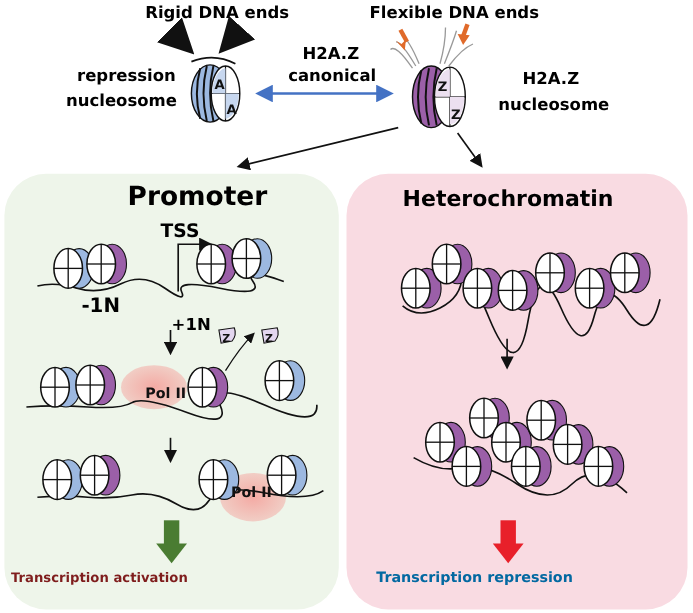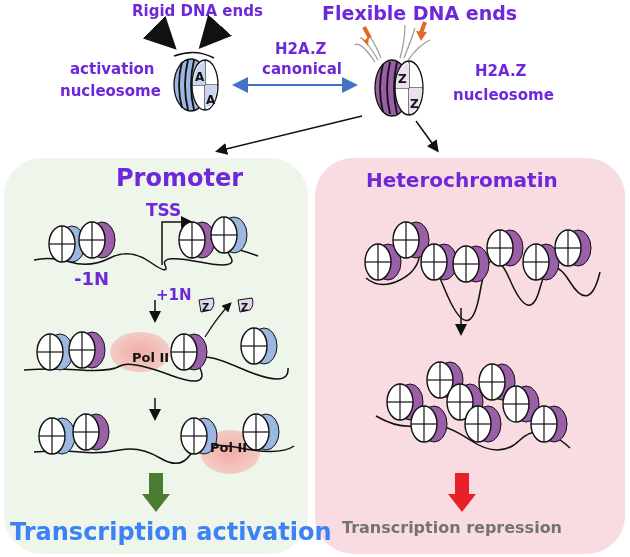--- a/index.html
+++ b/index.html
@@ -1,46 +1,46 @@
 <!DOCTYPE html>
 <html><head>
 <meta charset="utf-8">
 <style>
   html, body { margin: 0; padding: 0; background: #ffffff; }
   body { width: 630px; height: 557px; position: relative; overflow: hidden;
          font-family: "DejaVu Sans", "Liberation Sans", sans-serif; }
-  .lbl { position: absolute; font-weight: bold; color: #6d28d9; white-space: nowrap; text-align: center; }
+  .lbl { position: absolute; font-weight: bold; color: #000000; white-space: nowrap; text-align: center; }
   .panel { position: absolute; border-radius: 38px; }
   #panel-left { left: 4px; top: 158px; width: 304px; height: 396px; background: #eef5ea; }
   #panel-right { left: 315px; top: 158px; width: 310px; height: 396px; background: #f9dbe2; }
   svg.overlay { position: absolute; left: 0; top: 0; }
 </style>
 </head>
 <body>
 
 <div class="panel" id="panel-left"></div>
 <div class="panel" id="panel-right"></div>
 
 <div class="lbl" style="left:132px;top:2px;font-size:15px;">Rigid DNA ends</div>
-<div class="lbl" style="left:322px;top:2px;font-size:19px;text-align:right;">Flexible DNA ends</div>
-<div class="lbl" style="left:70px;top:60px;font-size:15px;">activation</div>
+<div class="lbl" style="left:336px;top:2px;font-size:15px;text-align:right;">Flexible DNA ends</div>
+<div class="lbl" style="left:70px;top:60px;font-size:15px;">repression</div>
 <div class="lbl" style="left:60px;top:82px;font-size:15px;">nucleosome</div>
 <div class="lbl" style="left:275px;top:40px;font-size:15px;">H2A.Z</div>
 <div class="lbl" style="left:262px;top:60px;font-size:15px;">canonical</div>
 <div class="lbl" style="left:475px;top:62px;font-size:15px;">H2A.Z</div>
 <div class="lbl" style="left:453px;top:86px;font-size:15px;">nucleosome</div>
 
 <div class="lbl" style="left:116px;top:164px;font-size:24px;">Promoter</div>
 <div class="lbl" style="left:146px;top:200px;font-size:17px;">TSS</div>
 <div class="lbl" style="left:74px;top:268px;font-size:18px;">-1N</div>
 <div class="lbl" style="left:156px;top:286px;font-size:15px;">+1N</div>
-<div class="lbl" style="left:10px;top:518px;font-size:24px;color:#3b82f6;">Transcription activation</div>
+<div class="lbl" style="left:10px;top:518px;font-size:12px;color:#7f1d1d;">Transcription activation</div>
 
 <div class="lbl" style="left:366px;top:168px;font-size:20px;">Heterochromatin</div>
-<div class="lbl" style="left:342px;top:518px;font-size:16px;color:#737373;">Transcription repression</div>
+<div class="lbl" style="left:342px;top:518px;font-size:13px;color:#0369a1;">Transcription repression</div>
 
 <svg class="overlay" width="630" height="557" viewBox="0 0 630 557">
   <defs>
     <marker id="ah-black" markerWidth="8" markerHeight="8" refX="6" refY="4" orient="auto">
       <path d="M0,0 L8,4 L0,8 z" fill="#111"></path>
     </marker>
     <marker id="ah-blue" markerWidth="8" markerHeight="8" refX="6" refY="4" orient="auto">
       <path d="M0,0 L8,4 L0,8 z" fill="#4472c4"></path>
     </marker>
     <radialGradient id="polii-grad" cx="50%" cy="50%" r="50%">

